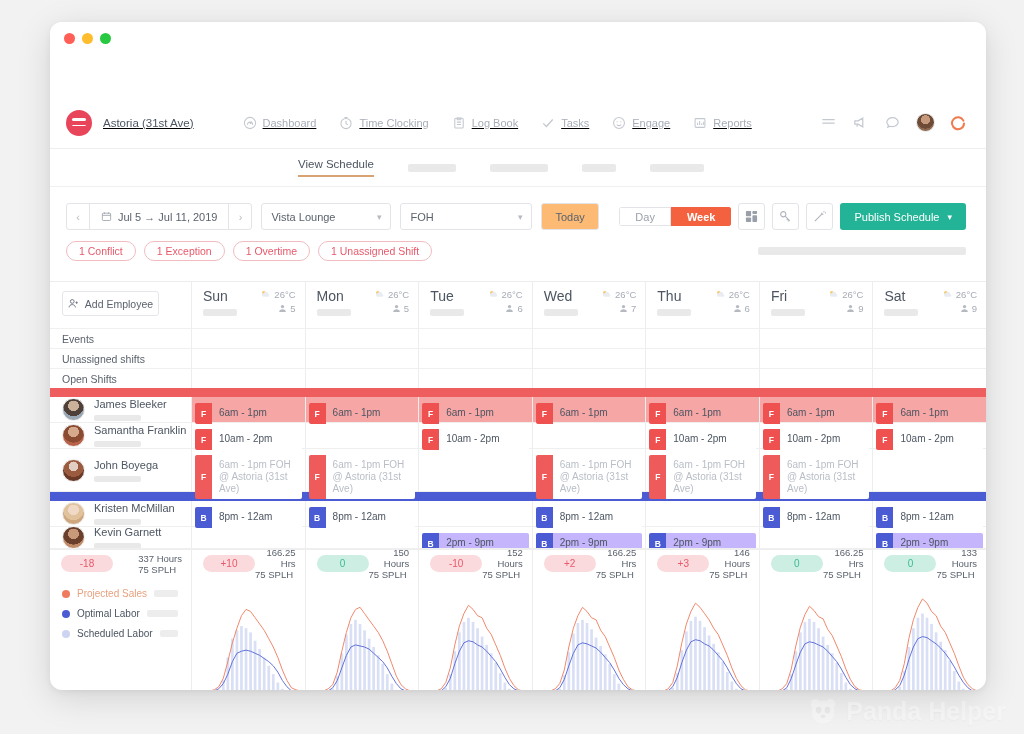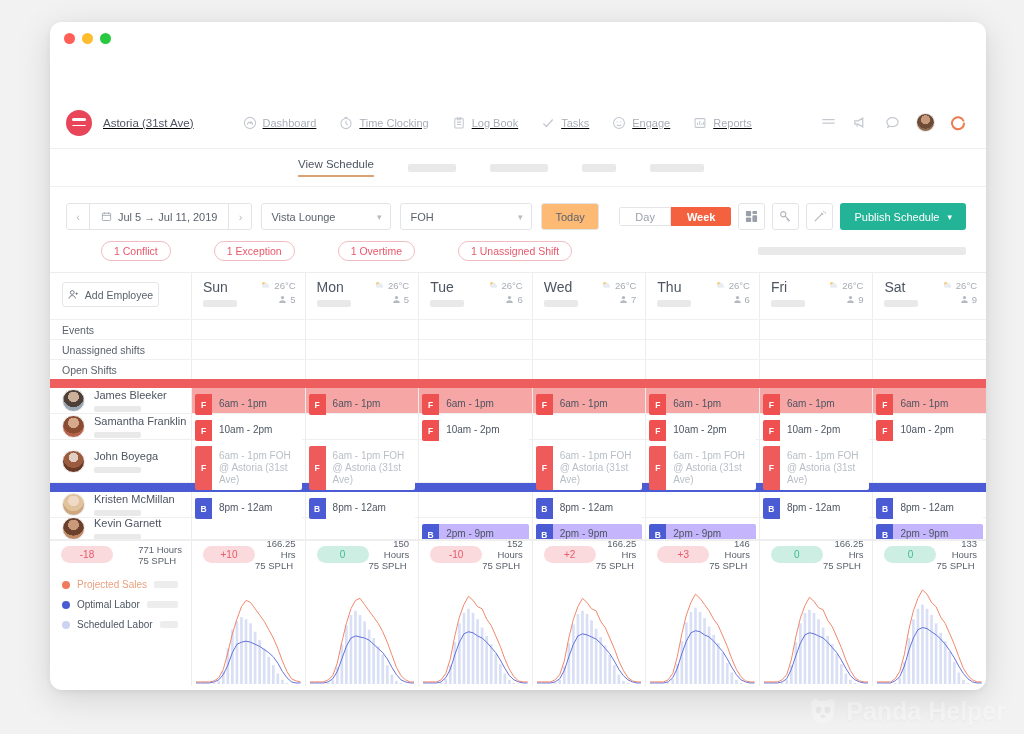--- a/index.html
+++ b/index.html
@@ -108,26 +108,26 @@
   }
   .publish {
     height:27px; background:#23b396; color:#fff; border-radius:3px;
     display:flex;align-items:center; gap:8px; padding:0 14px; font-size:11px; cursor:pointer;
   }
 
   
   .alerts { display:flex; align-items:center; gap:8px; padding:11px 20px 11px 16px; }
   .pill {
     border:1px solid #f0bcc0; color:#e8596a; border-radius:11px;
-    font-size:10.5px; padding:3px 12px; background:#fff; cursor:pointer; white-space:nowrap;margin-left:35px;
+    font-size:10.5px; padding:3px 12px; background:#fff; cursor:pointer; white-space:nowrap;
   }
   .alert-blur { margin-left:auto; width:208px; height:8px; background:#e9e9ea; border-radius:2px;}
 
   
-  .grid { border-top:1px solid #ededed; position:relative; }
+  .grid { border-top:1px solid #ededed; position:relative;margin-top:9px; }
   .row { display:flex; }
   .namecol { width:142px; flex:0 0 142px; border-right:1px solid #ededed; }
   .daycol { flex:1 1 0; border-right:1px solid #ededed; min-width:0; }
   .daycol:last-child{ border-right:none; }
 
   .hdr-row { height:46px; }
   .addemp {
     margin:9px 0 0 12px; height:25px; width:97px; border:1px solid #e4e6e9; border-radius:3px;
     display:flex; align-items:center; justify-content:center; gap:6px;
     font-size:10.5px; color:#5b626d; background:#fff; cursor:pointer;
@@ -871,21 +871,21 @@
             </div>
           </div>
         </div>
     </div>
 
     <div class="row sumrow">
       <div class="namecol">
           <div class="sumcell">
         <div class="deltapill dp-red">-18</div>
         <div>
-              <div class="hrs">771 Hours</div>
+              <div class="hrs">337 Hours</div>
               <div class="splh">75 SPLH</div>
             </div>
       </div>
         </div>
       <div class="daycol">
           <div class="sumcell">
         <div class="deltapill dp-red">+10</div>
         <div>
               <div class="hrs">166.25 Hrs</div>
               <div class="splh">75 SPLH</div>

